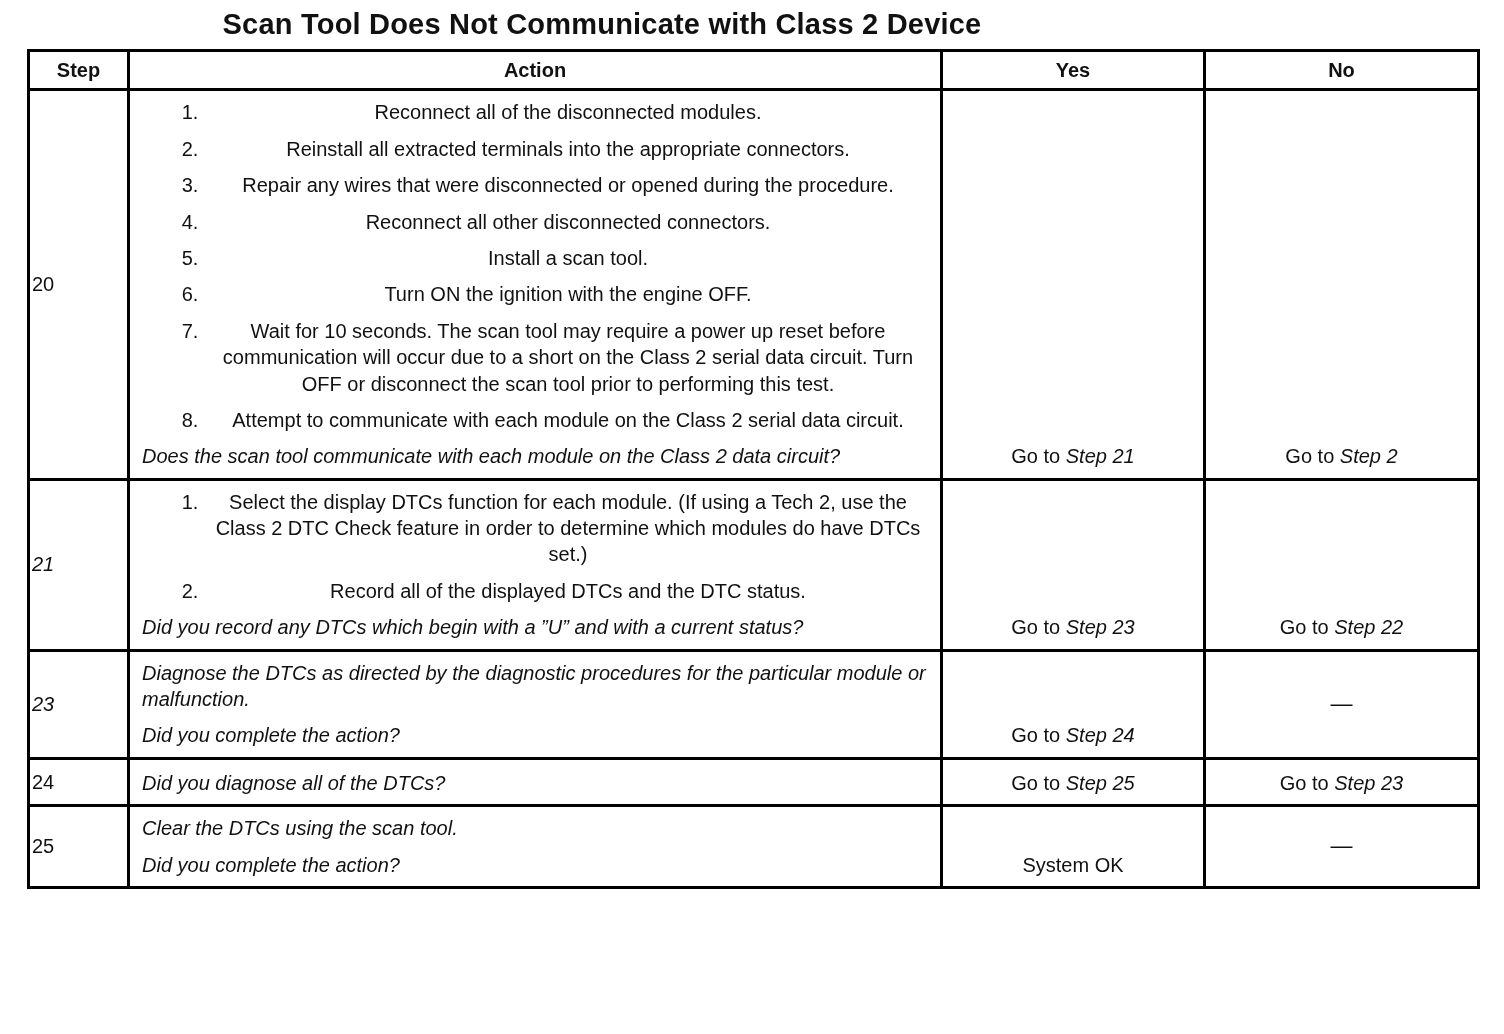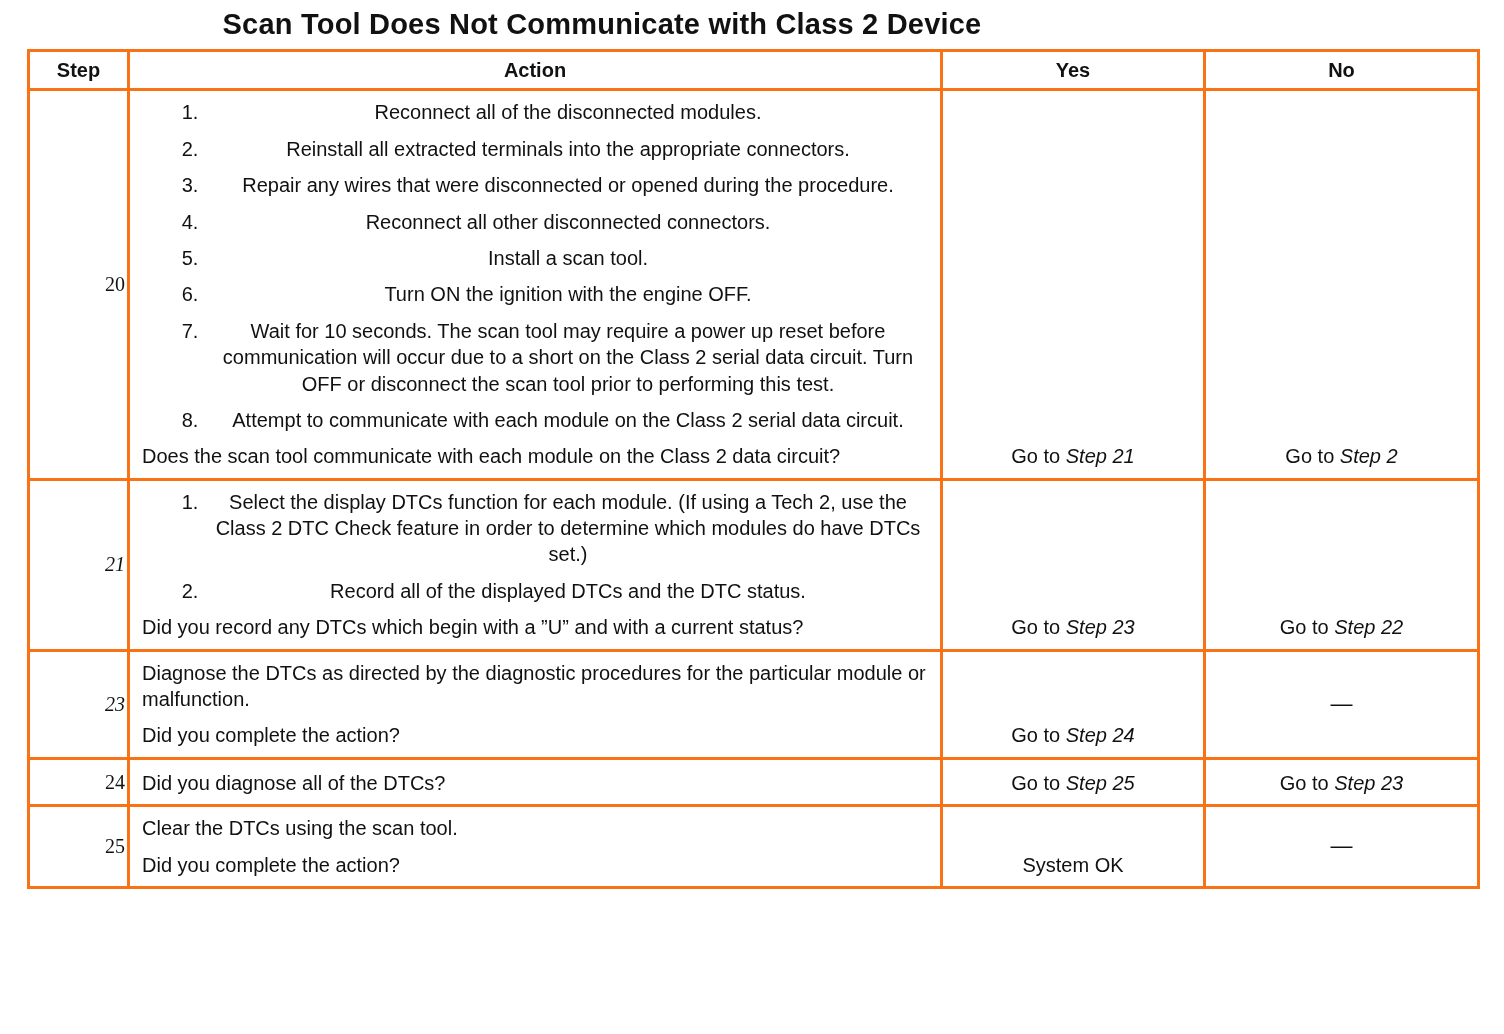--- a/index.html
+++ b/index.html
@@ -24,59 +24,59 @@
     letter-spacing: 0.2px;
   }
   table.diagnostic-table {
     border-collapse: collapse;
     table-layout: fixed;
     width: 1450px;
     background: #ffffff;
   }
   table.diagnostic-table th,
   table.diagnostic-table td {
-    border: 3px solid #f97316;
+    border: 3px solid #000000;
     font-size: 20px;
     line-height: 1.32;
   }
   col.col-step   { width: 100px; }
   col.col-action { width: 813px; }
   col.col-yes    { width: 263px; }
   col.col-no     { width: 274px; }
 
   th.header-cell {
     font-weight: bold;
     font-size: 21px;
     text-align: center;
     padding: 5px 4px;
   }
   td.step-cell {
-    text-align: right;
+    text-align: left;
     vertical-align: middle;
     font-size: 21px;
     padding: 2px;
-    font-family: Liberation Serif, serif;
   }
   td.step-cell.em { font-style: italic; }
 
   td.action-cell {
     vertical-align: top;
     padding: 8px 14px 8px 12px;
   }
   td.action-cell ol {
     margin: 0;
     padding: 0 0 0 62px;
   }
   td.action-cell ol li {
     margin: 0 0 10px 0;
     padding-left: 6px;
     text-align: center;
   }
   td.action-cell p {
     margin: 0;
+    font-style: italic;
   }
   td.action-cell p.statement {
     margin: 0 0 10px 0;
   }
   td.action-cell p.question {
     margin: 2px 0 0 0;
   }
 
   td.answer-cell {
     vertical-align: bottom;

